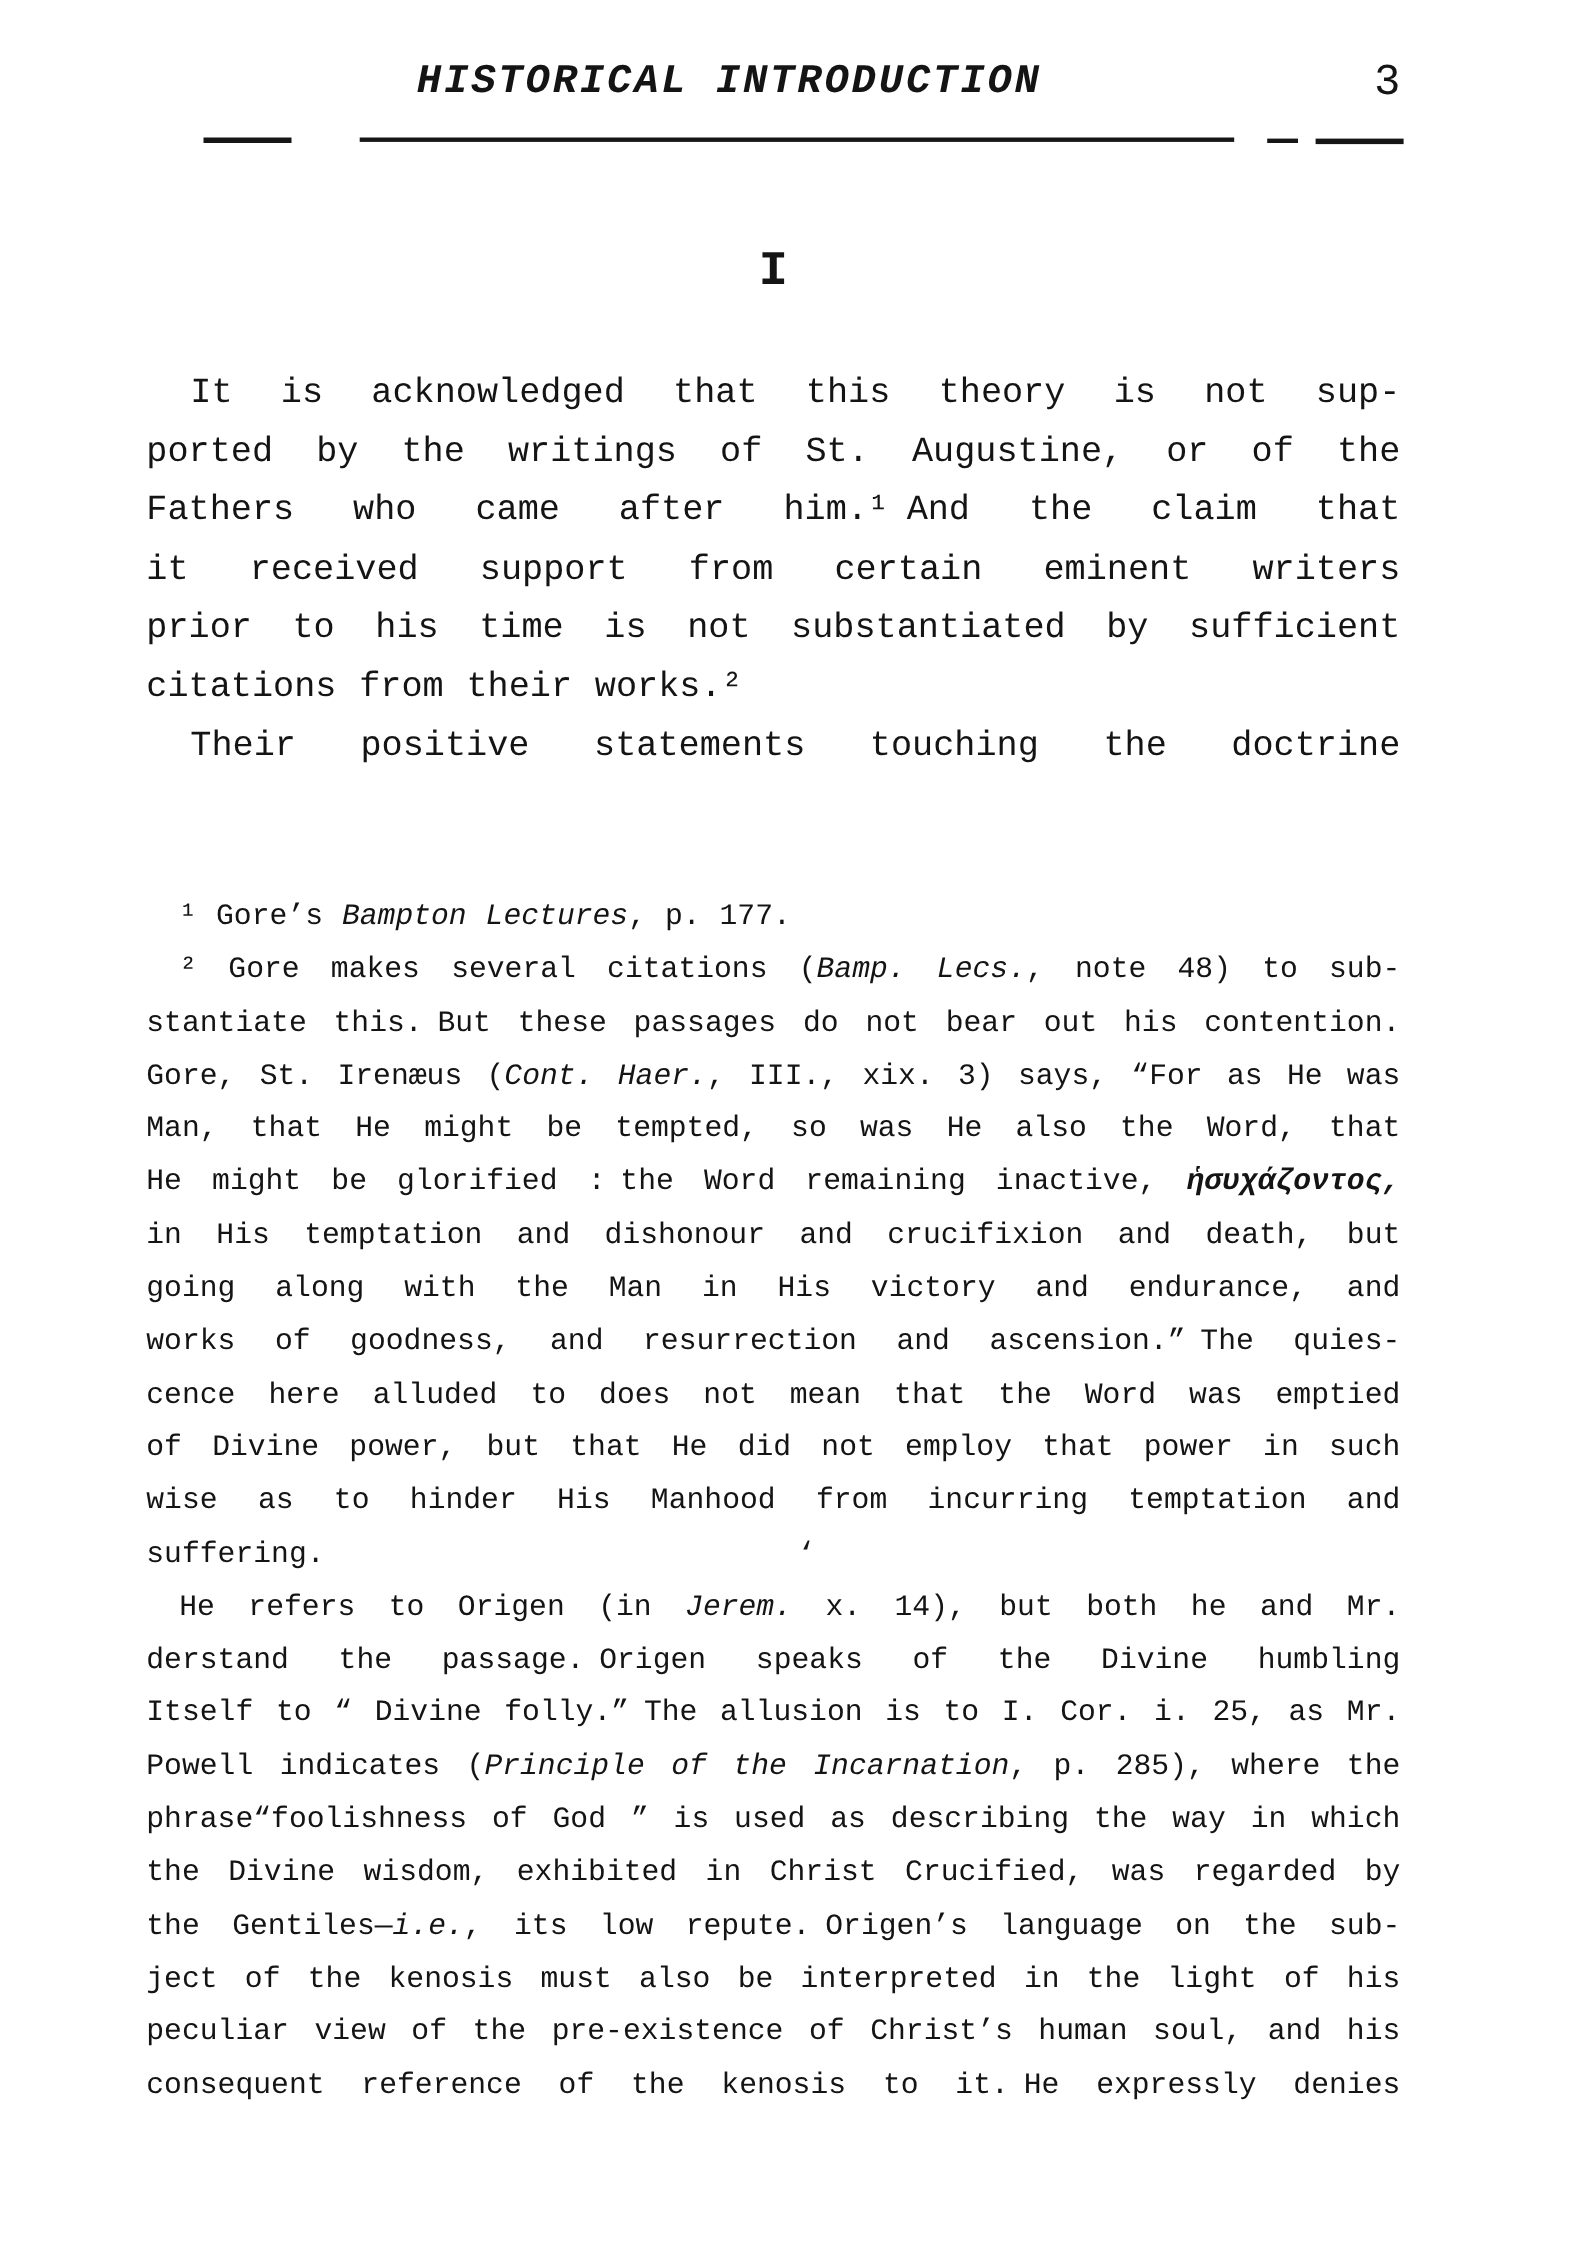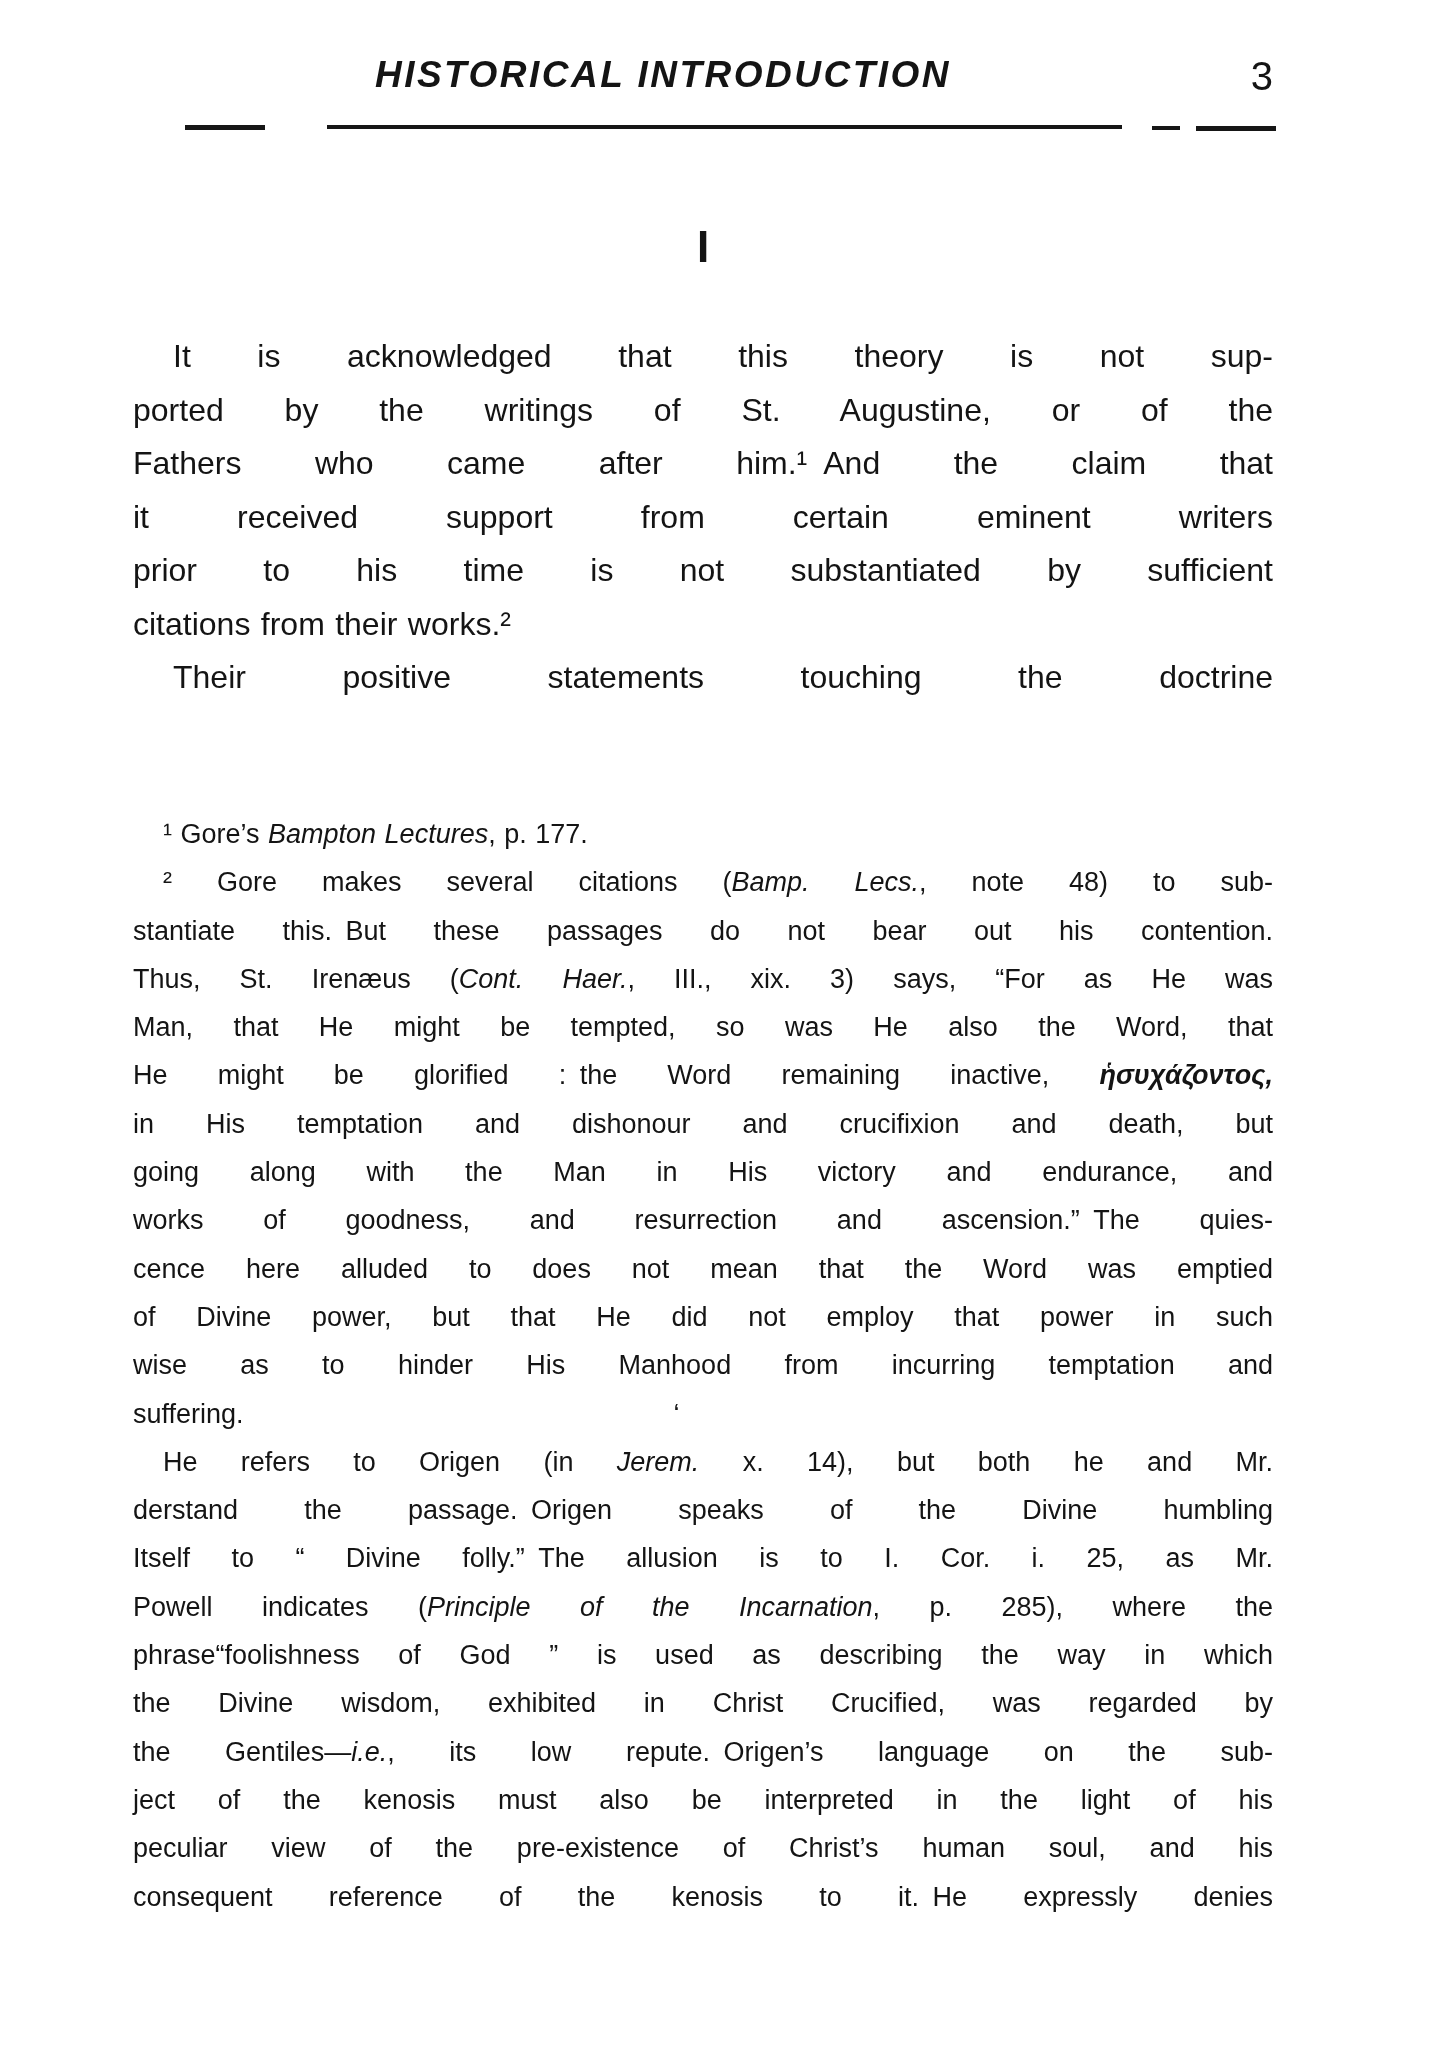--- a/index.html
+++ b/index.html
@@ -3,21 +3,21 @@
 <meta charset="utf-8">
 <style>
   html, body { margin: 0; padding: 0; background: #e8e8e8; }
   .page {
     position: relative;
     width: 1445px;
     height: 2054px;
     margin: 0 auto;
     background: var(--paper, #ffffff);
     color: var(--ink, #141414);
-    font-family: Liberation Sans, sans-serif;
+    font-family: Liberation Mono, monospace;
     overflow: hidden;
   }
   
   .pagehead {
     position: absolute;
     left: 133px; top: 54px;
     width: 1140px; height: 64px;
   }
   .running-title {
     position: absolute;
@@ -106,21 +106,21 @@
       <div class="tline just"><span>it received support from certain eminent writers</span></div>
       <div class="tline just"><span>prior to his time is not substantiated by sufficient</span></div>
       <div class="tline"><span>citations from their works.²</span></div>
       <div class="tline just ind"><span>Their positive statements touching the doctrine</span></div>
     </div>
 
   <div class="footnotes">
       <div class="tline ind"><span>¹ Gore’s </span><span class="it">Bampton Lectures</span><span>, p. 177.</span></div>
       <div class="tline just ind"><span>² Gore makes several citations (</span><span class="it">Bamp. Lecs.</span><span>, note 48) to sub-</span></div>
       <div class="tline just"><span>stantiate this. But these passages do not bear out his contention.</span></div>
-      <div class="tline just"><span>Thus, St. Irenæus (</span><span class="it">Cont. Haer.</span><span>, III., xix. 3) says, “For as He was</span></div>
+      <div class="tline just"><span>Gore, St. Irenæus (</span><span class="it">Cont. Haer.</span><span>, III., xix. 3) says, “For as He was</span></div>
       <div class="tline just"><span>Man, that He might be tempted, so was He also the Word, that</span></div>
       <div class="tline just"><span>He might be glorified&nbsp;: the Word remaining inactive, </span><span class="it bd">ἡσυχάζοντος,</span></div>
       <div class="tline just"><span>in His temptation and dishonour and crucifixion and death, but</span></div>
       <div class="tline just"><span>going along with the Man in His victory and endurance, and</span></div>
       <div class="tline just"><span>works of goodness, and resurrection and ascension.” The quies-</span></div>
       <div class="tline just"><span>cence here alluded to does not mean that the Word was emptied</span></div>
       <div class="tline just"><span>of Divine power, but that He did not employ that power in such</span></div>
       <div class="tline just"><span>wise as to hinder His Manhood from incurring temptation and</span></div>
       <div class="tline"><span>suffering.</span><span style="margin-left: 430px;">‘</span></div>
       <div class="tline just ind"><span>He refers to Origen (in </span><span class="it">Jerem.</span><span> x. 14), but both he and Mr.</span></div>

